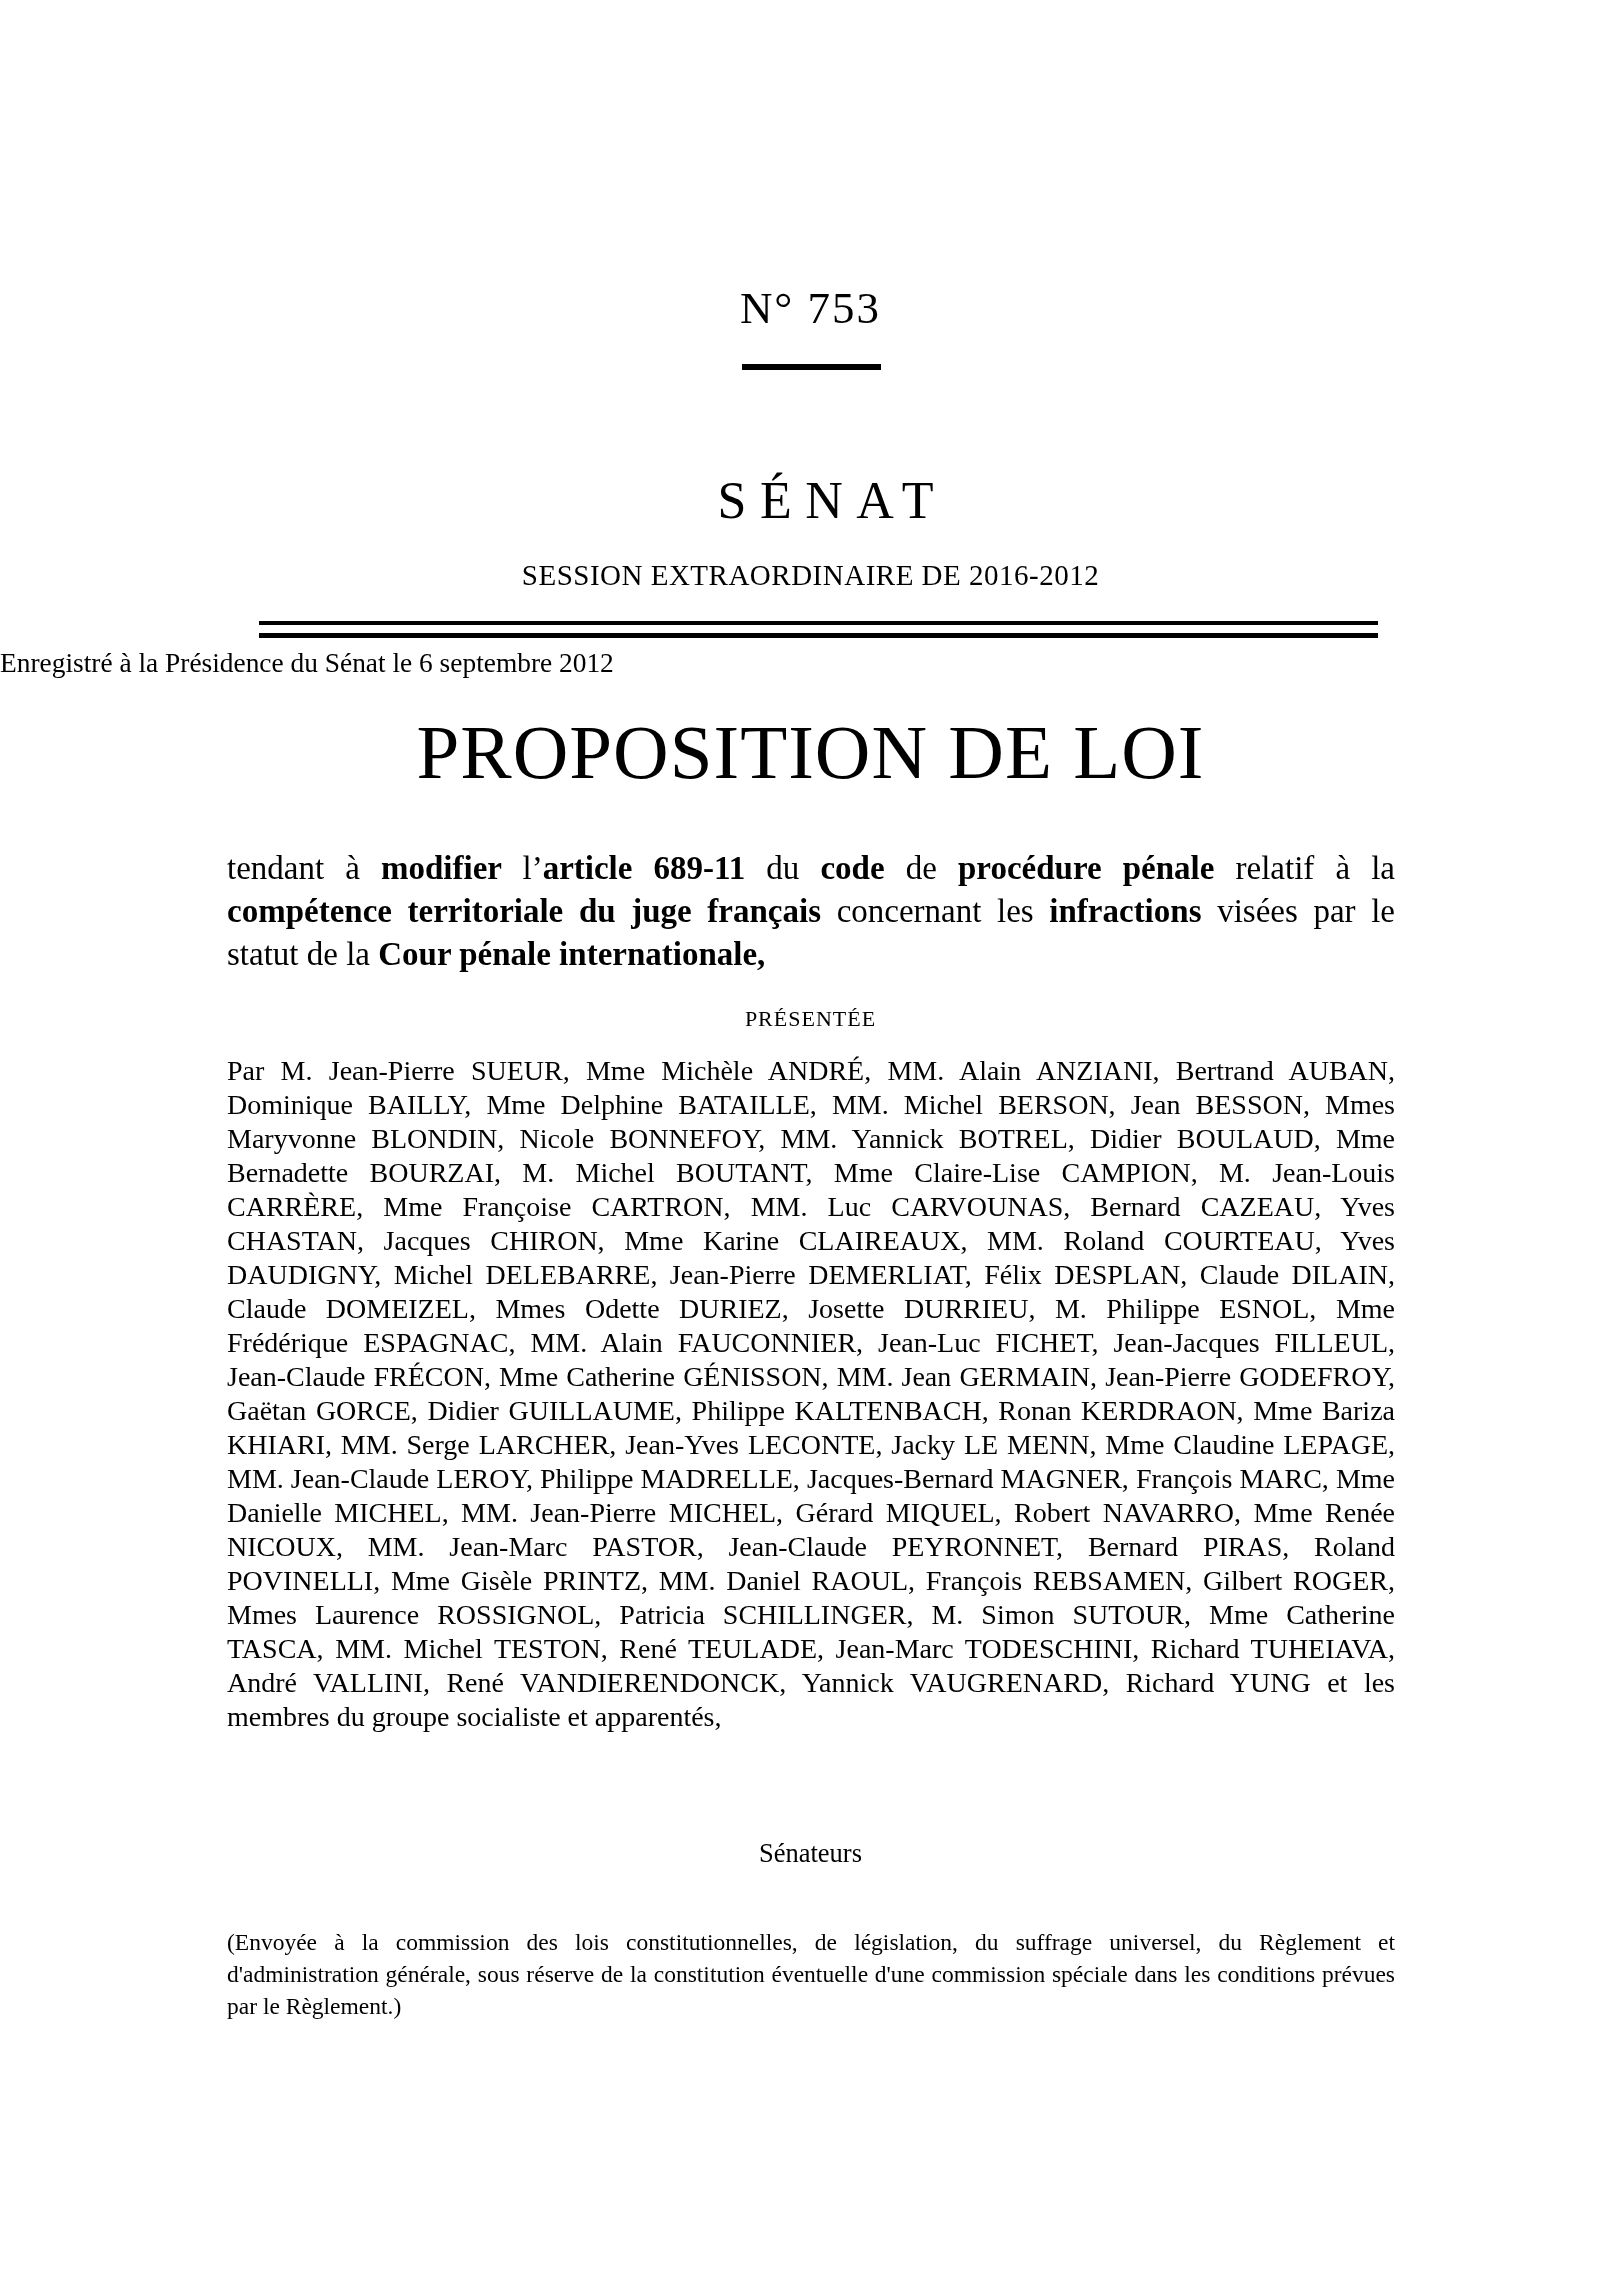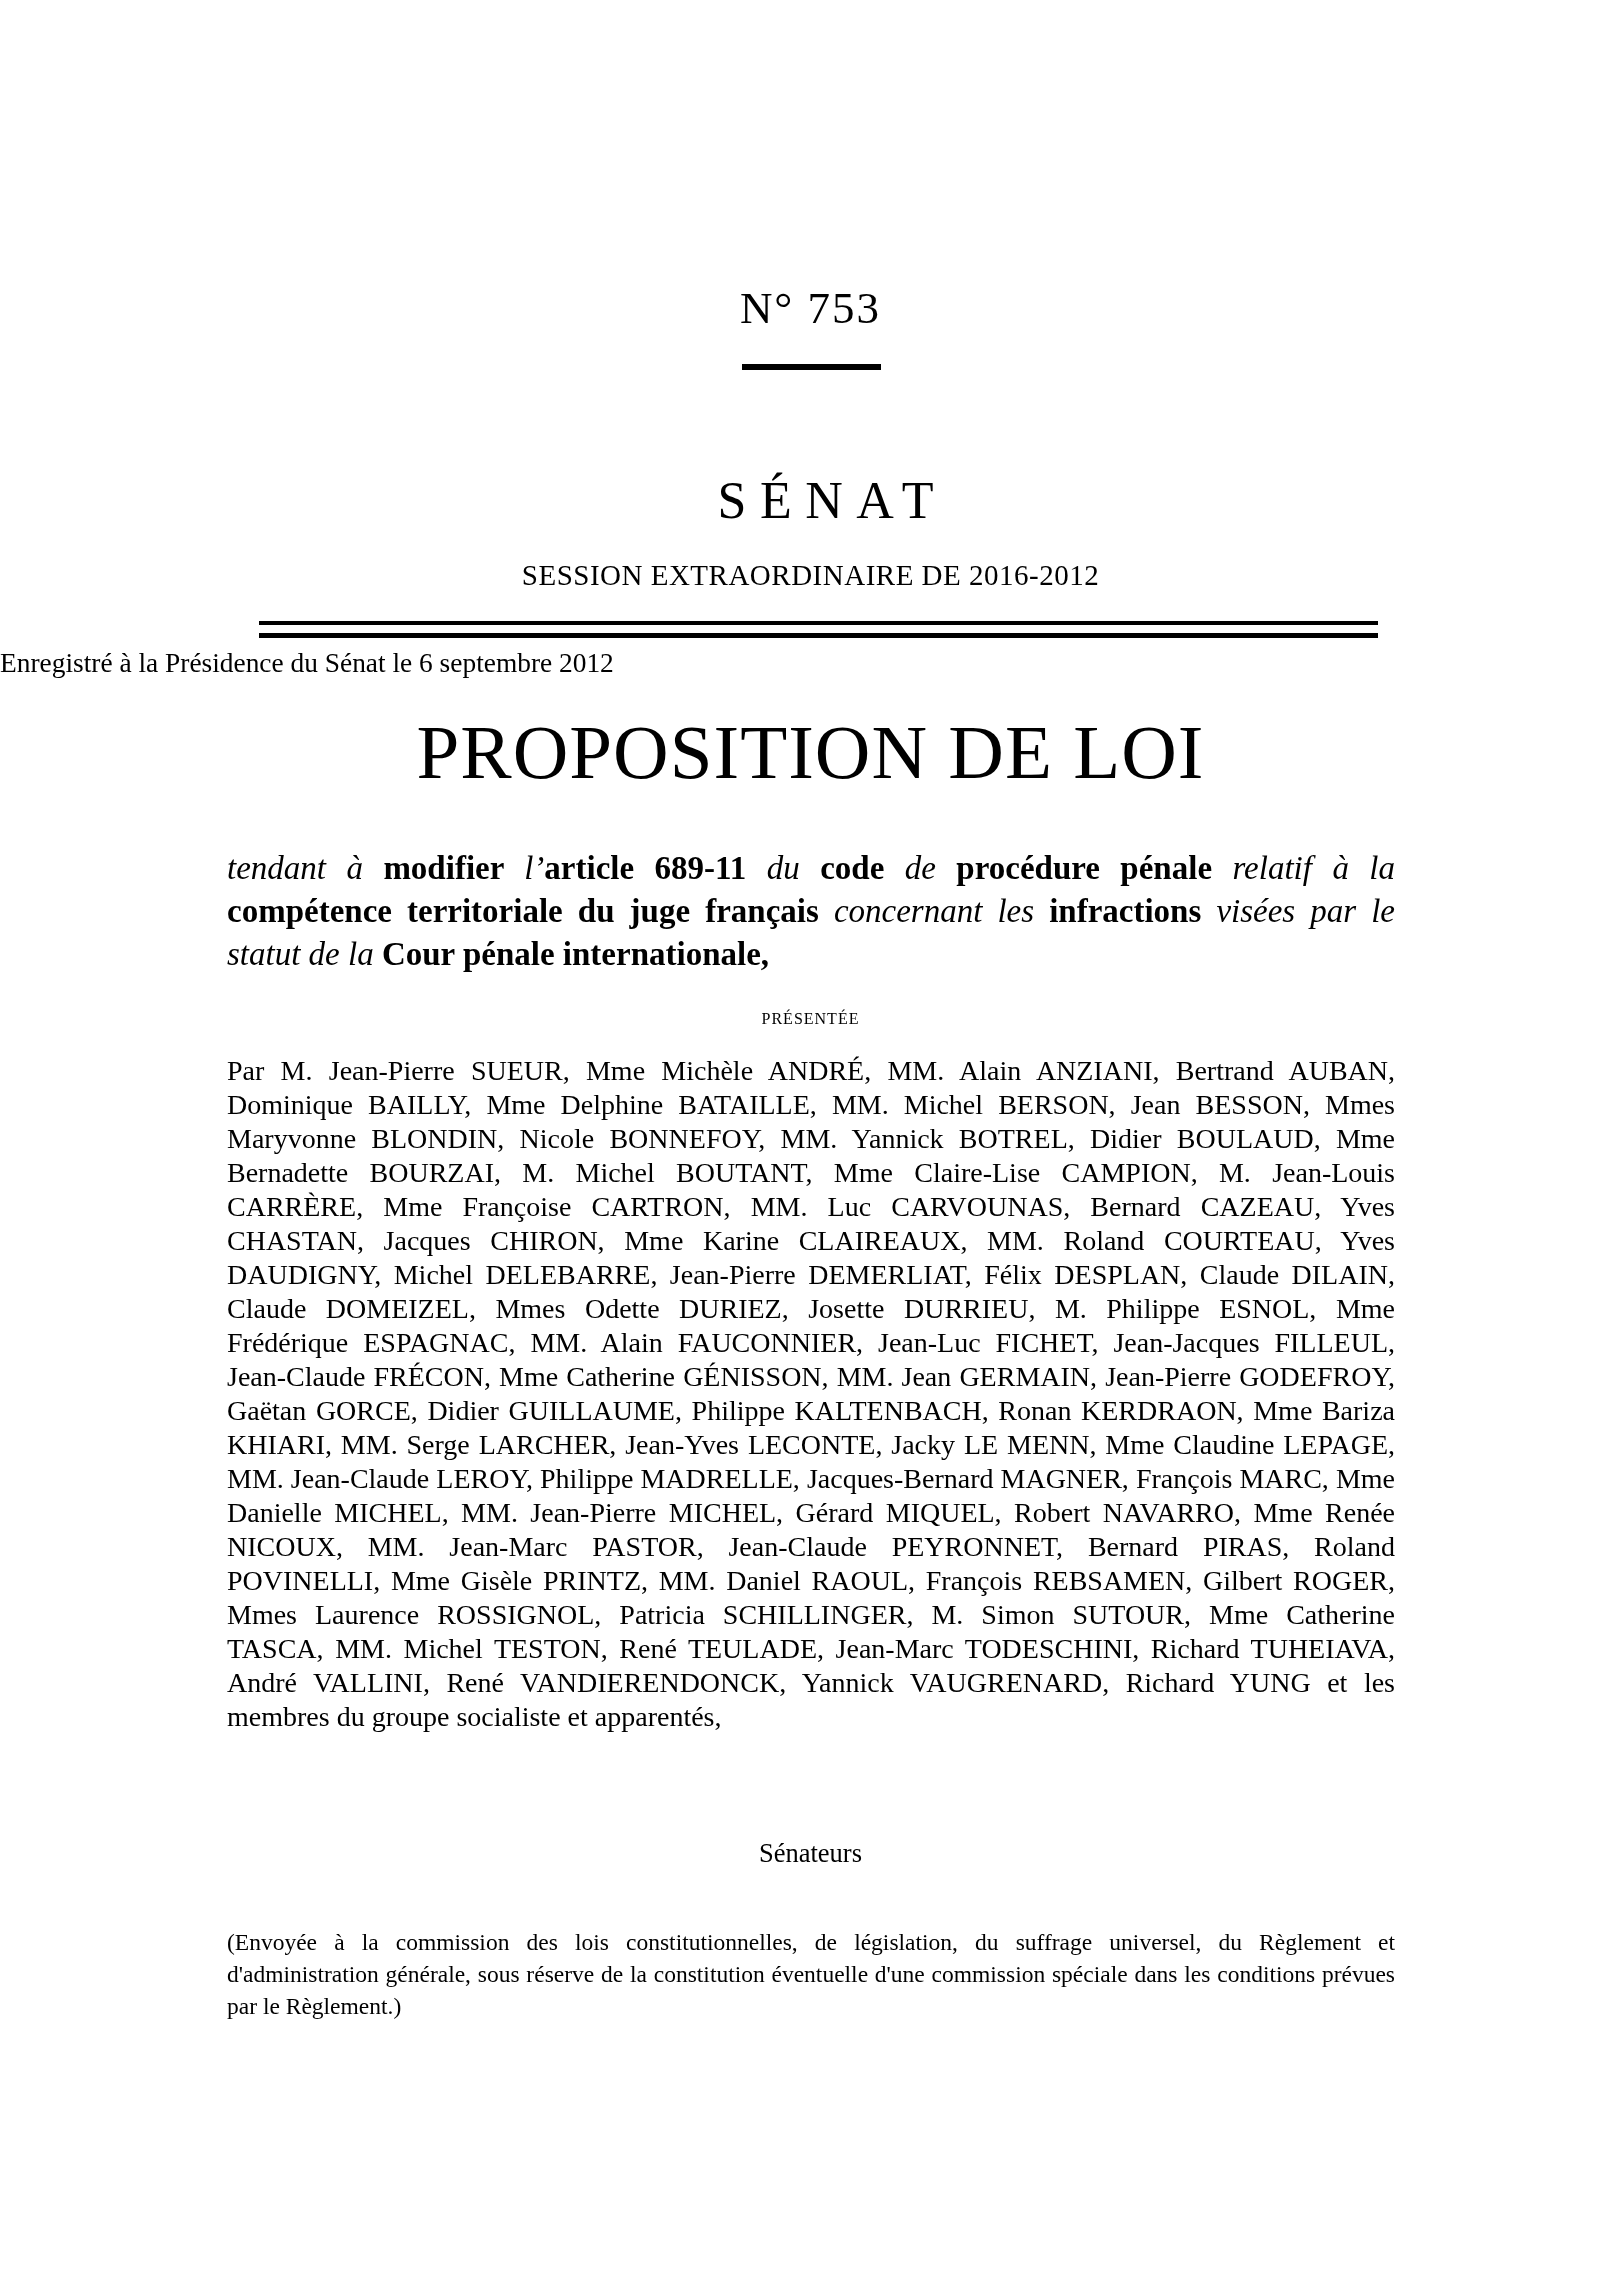--- a/index.html
+++ b/index.html
@@ -93,29 +93,29 @@
   .subtitle {
     position: absolute;
     top: 847px;
     left: 227px;
     width: 1168px;
     margin: 0;
     font-size: 33px;
     line-height: 43px;
     text-align: justify;
   }
-  .subtitle .it { font-style: italic; font-weight: normal; }
+  .subtitle .it { font-weight: normal; }
   .subtitle .b  { font-style: normal; font-weight: bold; }
   .presented {
     position: absolute;
     top: 1005px;
     left: 0;
     width: 100%;
     text-align: center;
-    font-size: 16px;
+    font-size: 22px;
     line-height: 27.4px;
     letter-spacing: 1px;
   }
   .authors {
     position: absolute;
     top: 1054px;
     left: 227px;
     width: 1168px;
     margin: 0;
     font-size: 28px;

